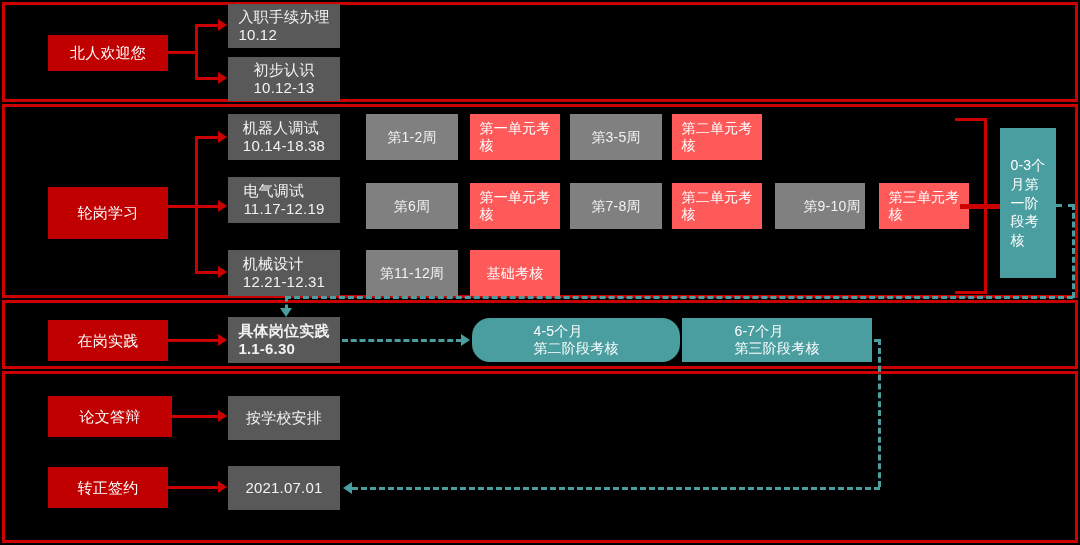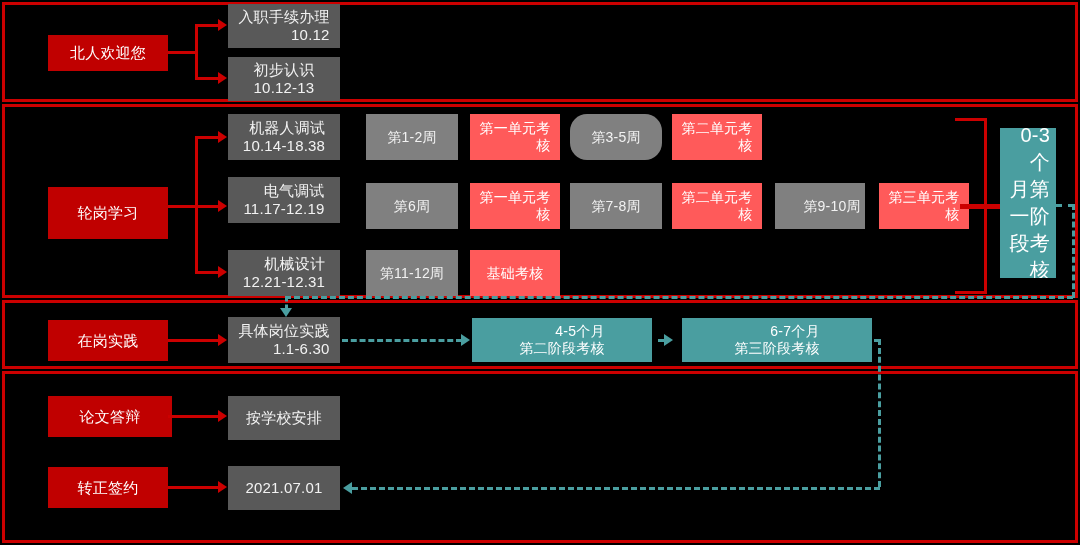--- a/index.html
+++ b/index.html
@@ -20,33 +20,33 @@
     box-sizing:border-box;
     pointer-events:none;
   }
   
   .node{
     position:absolute;
     box-sizing:border-box;
     display:flex;
     align-items:center;
     justify-content:center;
-    text-align:right;
+    text-align:left;
     line-height:1.18;
     letter-spacing:.2px;
     white-space:pre-line;
     overflow:hidden;
   }
   .n-red{background:#C00000;color:#ffffff;font-size:15px;}
   .n-gray{background:#595959;color:#f2f2f2;font-size:15px;}
   .n-gray-lt{background:#808080;color:#f2f2f2;font-size:14px;}
   .n-pink{background:#FF5A5A;color:#ffffff;font-size:14px;}
   .n-teal{background:#4A9EA0;color:#ffffff;font-size:14px;}
   .n-teal-v{
-    background:#4A9EA0;color:#ffffff;font-size:20px;
+    background:#4A9EA0;color:#ffffff;font-size:14px;
     padding:0 6px;line-height:1.35;
   }
 
   
   .ln{position:absolute;background:#CC0000;}
   .ln-h{height:3px;}
   .ln-v{width:3px;}
 
   .arw{
     position:absolute;
@@ -113,21 +113,21 @@
   <div class="ln ln-h" style="left:195px;top:271px;width:25px;"></div>
   <div class="arw arw-r" style="left:218px;top:131px;"></div>
   <div class="arw arw-r" style="left:218px;top:200px;"></div>
   <div class="arw arw-r" style="left:218px;top:266px;"></div>
 
   <div class="node n-gray" style="left:228px;top:114px;width:112px;height:46px;">机器人调试
 10.14-18.38</div>
   <div class="node n-gray-lt" style="left:366px;top:114px;width:92px;height:46px;">第1-2周</div>
   <div class="node n-pink" style="left:470px;top:114px;width:90px;height:46px;">第一单元考
 核</div>
-  <div class="node n-gray-lt" style="left:570px;top:114px;width:92px;height:46px;border-radius:17px;">第3-5周</div>
+  <div class="node n-gray-lt" style="left:570px;top:114px;width:92px;height:46px;">第3-5周</div>
   <div class="node n-pink" style="left:672px;top:114px;width:90px;height:46px;">第二单元考
 核</div>
 
   <div class="node n-gray" style="left:228px;top:177px;width:112px;height:46px;">电气调试
 11.17-12.19</div>
   <div class="node n-gray-lt" style="left:366px;top:183px;width:92px;height:46px;">第6周</div>
   <div class="node n-pink" style="left:470px;top:183px;width:90px;height:46px;">第一单元考
 核</div>
   <div class="node n-gray-lt" style="left:570px;top:183px;width:92px;height:46px;">第7-8周</div>
   <div class="node n-pink" style="left:672px;top:183px;width:90px;height:46px;">第二单元考
@@ -150,24 +150,24 @@
 月第
 一阶
 段考
 核</div>
 
   <div class="node n-red" style="left:48px;top:320px;width:120px;height:41px;">在岗实践</div>
 
   <div class="ln ln-h" style="left:168px;top:339px;width:52px;"></div>
   <div class="arw arw-r" style="left:218px;top:334px;"></div>
 
-  <div class="node n-gray" style="left:228px;top:317px;width:112px;height:46px;">具体岗位实践
+  <div class="node n-gray" style="left:228px;top:317px;width:112px;height:46px;font-weight:bold;">具体岗位实践
 1.1-6.30</div>
 
-  <div class="node n-teal" style="left:472px;top:318px;width:180px;height:44px;">4-5个月
+  <div class="node n-teal" style="left:472px;top:318px;width:208px;height:44px;border-radius:18px;">4-5个月
 第二阶段考核</div>
   <div class="node n-teal" style="left:674px;top:318px;width:190px;height:44px;margin-left:8px;">6-7个月
 第三阶段考核</div>
 
   <div class="tl tl-h" style="left:342px;top:339px;width:120px;"></div>
   <div class="tarw tarw-r" style="left:461px;top:334px;"></div>
 
   <div class="tl tl-h" style="left:658px;top:339px;width:8px;"></div>
   <div class="tarw tarw-r" style="left:664px;top:334px;"></div>
 

